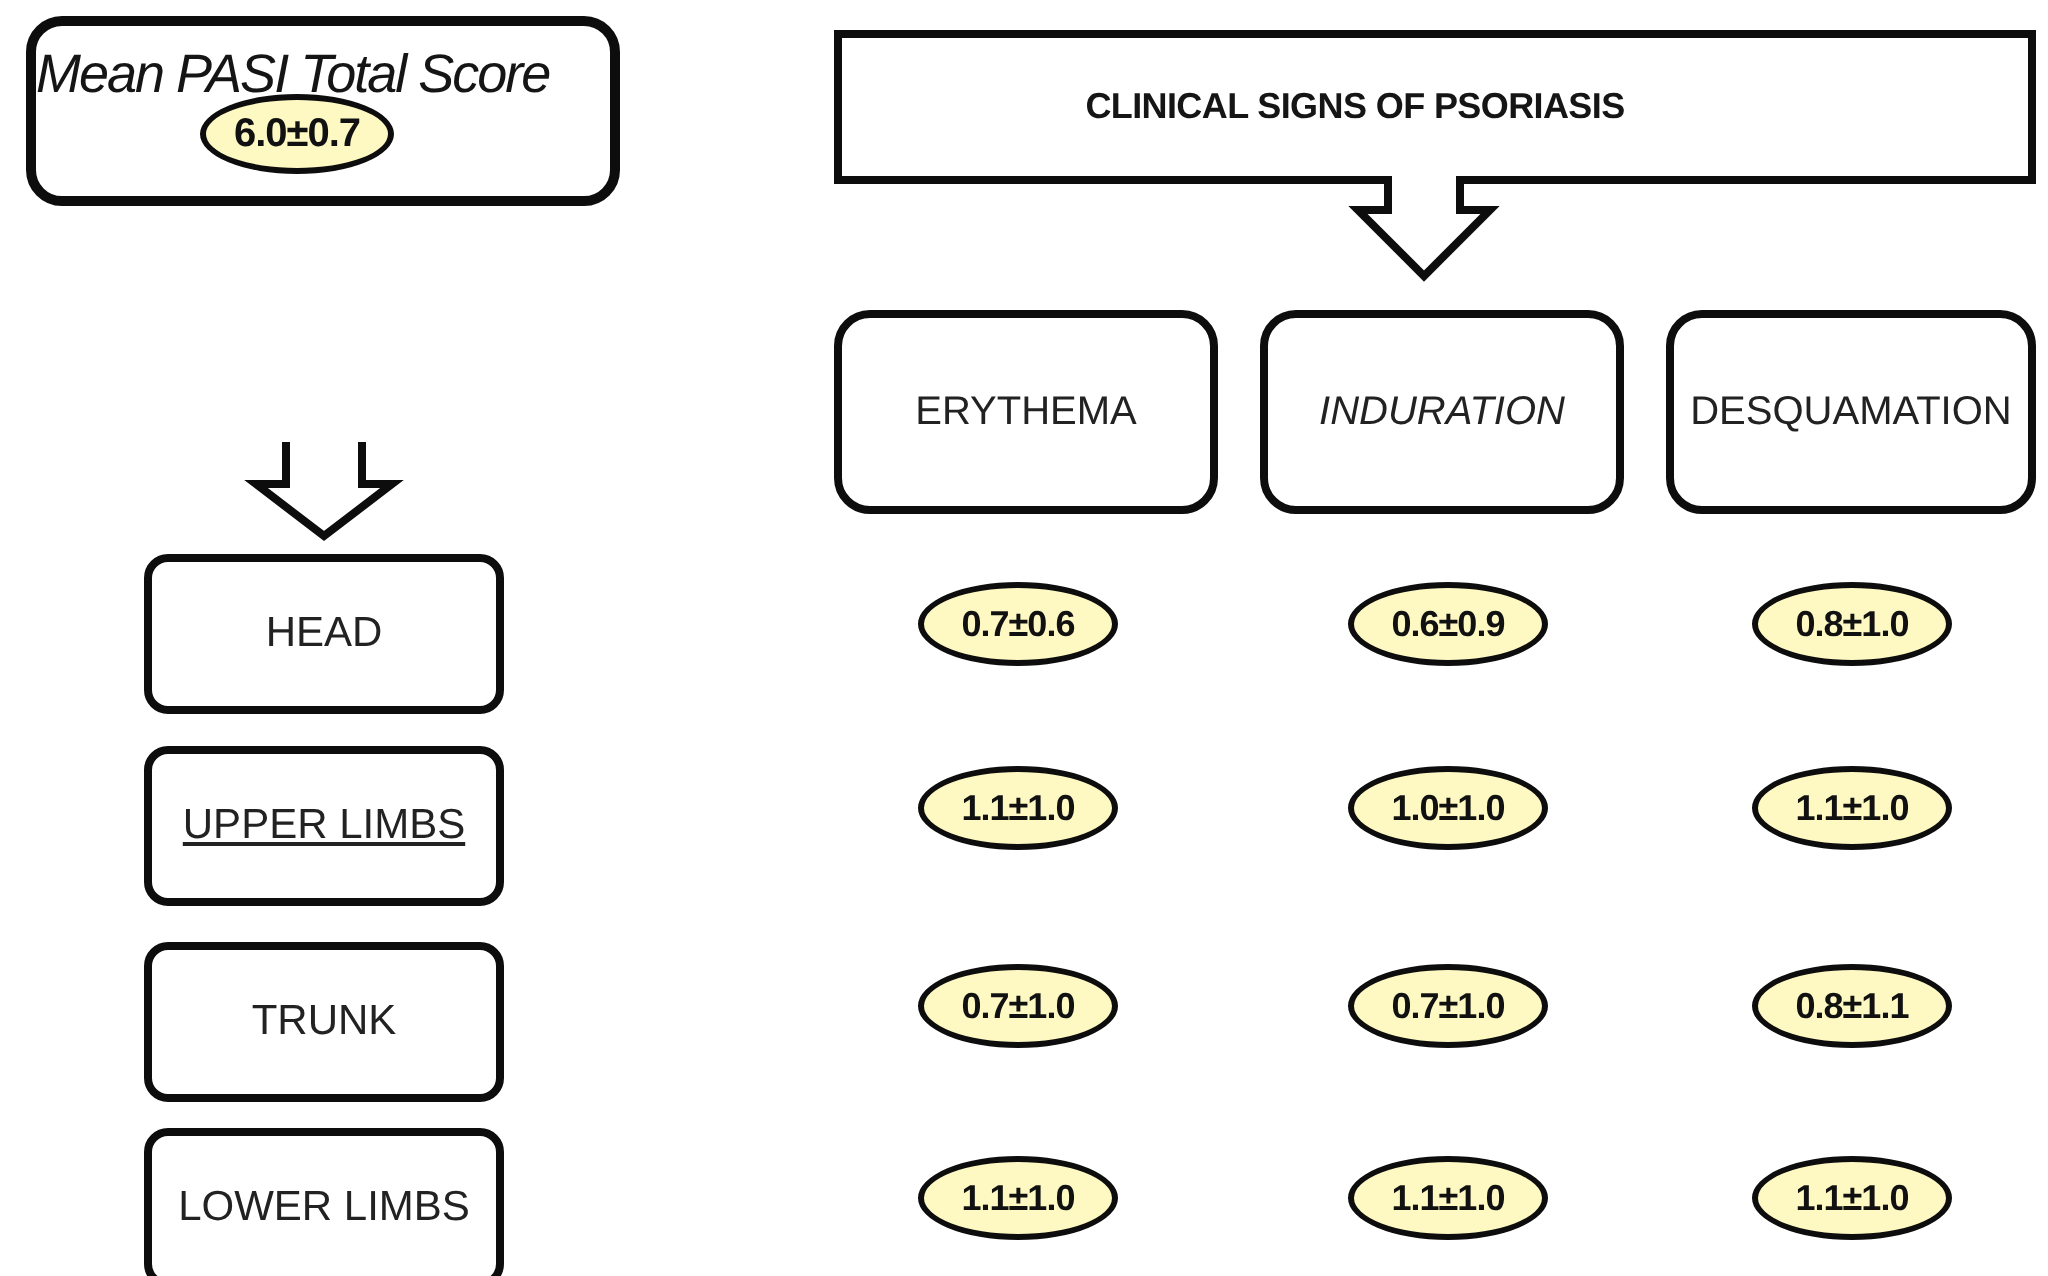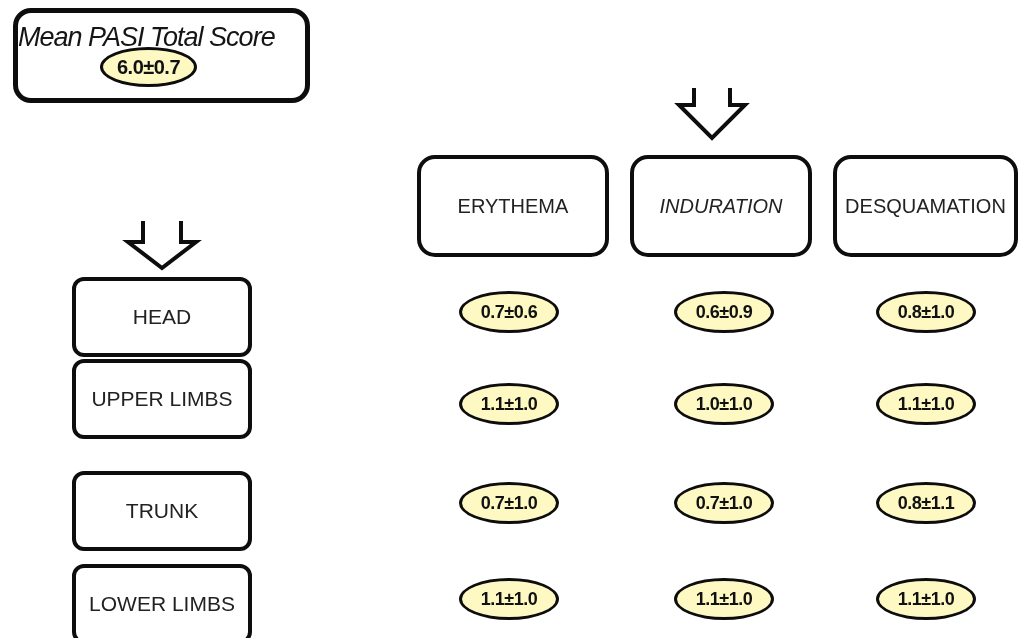--- a/index.html
+++ b/index.html
@@ -55,21 +55,21 @@
   #anat-arrow { left: 120px; top: 221px; width: 90px; height: 52px; }
   #clin-arrow { left: 670px; top: 88px; width: 84px; height: 55px; }
 
   .col-head { top: 155px; height: 102px; font-size: 20px; color: #222222; border-radius: 18px; }
   #col-erythema { left: 417px; width: 192px; }
   #col-induration { left: 630px; width: 182px; font-style: italic; }
   #col-desquamation { left: 833px; width: 185px; }
 
   .region { left: 72px; width: 180px; height: 80px; font-size: 21px; color: #222222; border-radius: 12px; }
   #region-head { top: 277px; }
-  #region-upper { top: 359px; }
+  #region-upper { top: 373px; text-decoration: underline; }
   #region-trunk { top: 471px; }
   #region-lower { top: 564px; }
 
   .val { width: 100px; height: 42px; font-size: 18px; }
   .c1 { left: 459px; }
   .c2 { left: 674px; }
   .c3 { left: 876px; }
   .r1 { top: 291px; }
   .r2 { top: 383px; }
   .r3 { top: 482px; text-align: right; }
@@ -84,20 +84,23 @@
     <div id="mean-title">Mean PASI Total Score</div>
   </div>
   <div class="abs oval" id="mean-oval">
     <span>6.0±0.7</span>
   </div>
 
   <svg class="abs" id="anat-arrow" viewBox="0 0 90 52">
     <path d="M 23 0 L 23 21 L 8 21 L 42 47 L 76 21 L 61 21 L 61 0" fill="#ffffff" stroke="#0d0d0d" stroke-width="4" stroke-linejoin="miter"></path>
   </svg>
 
+  <div class="abs sbox" id="clin-box">
+    <div>CLINICAL SIGNS OF PSORIASIS</div>
+  </div>
   <svg class="abs" id="clin-arrow" viewBox="0 0 84 55">
     <path d="M 24 0 L 24 17 L 9 17 L 42 50 L 75 17 L 60 17 L 60 0" fill="#ffffff" stroke="#0d0d0d" stroke-width="4" stroke-linejoin="miter"></path>
   </svg>
 
   <div class="abs rbox col-head" id="col-erythema">
     <span>ERYTHEMA</span>
   </div>
   <div class="abs rbox col-head" id="col-induration">
     <span>INDURATION</span>
   </div>

